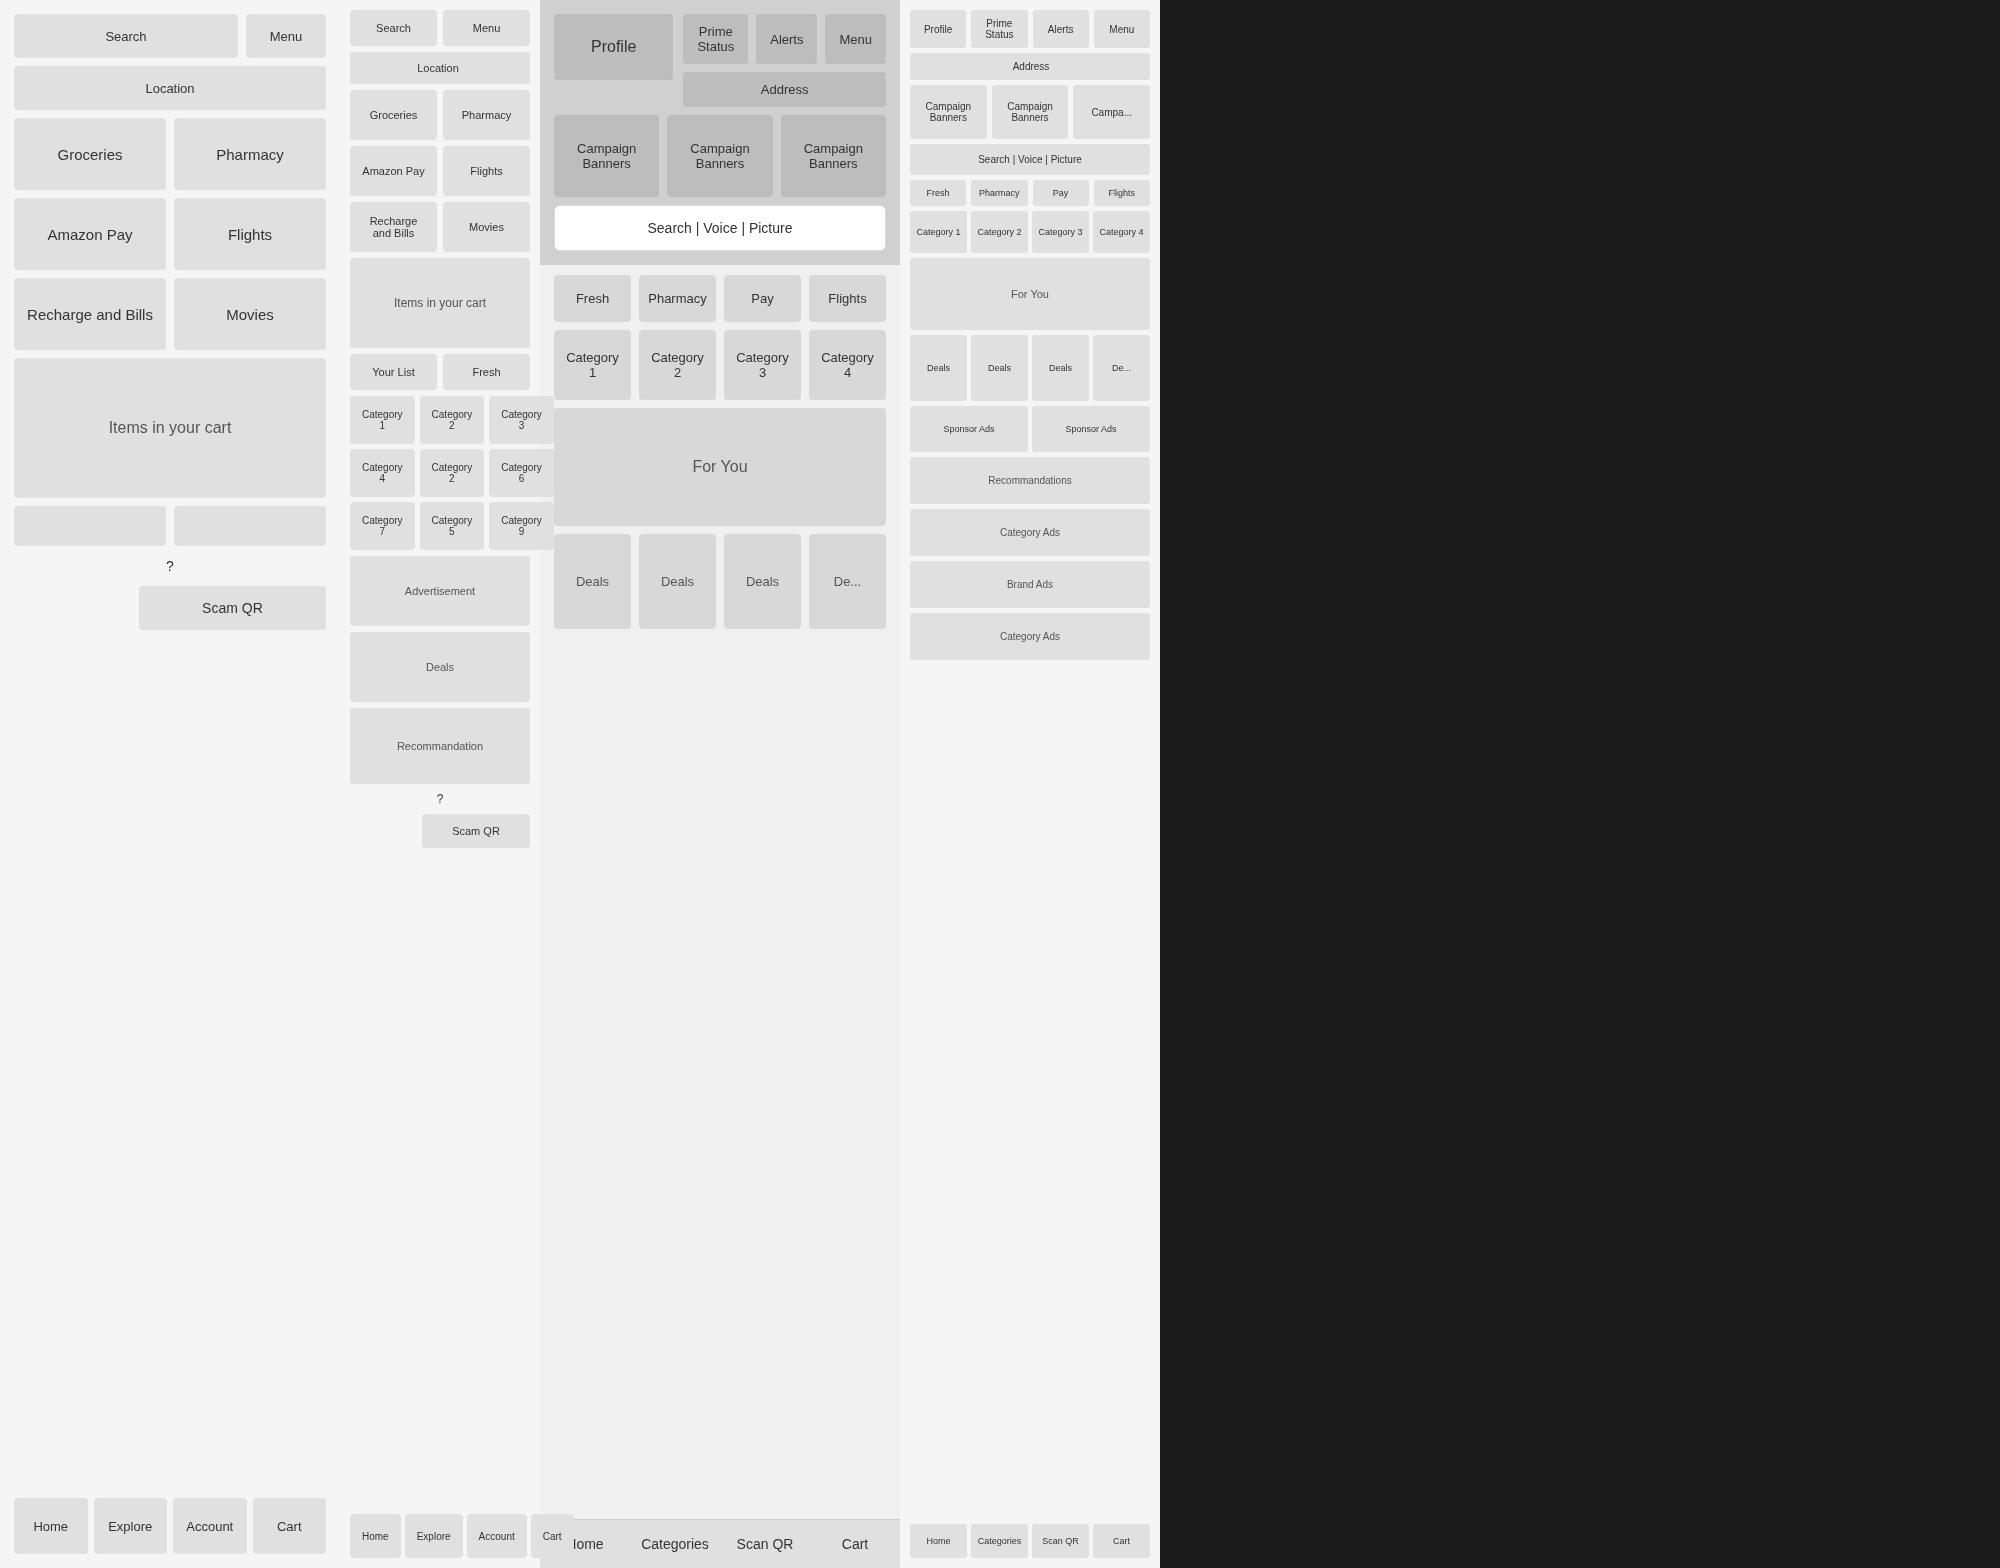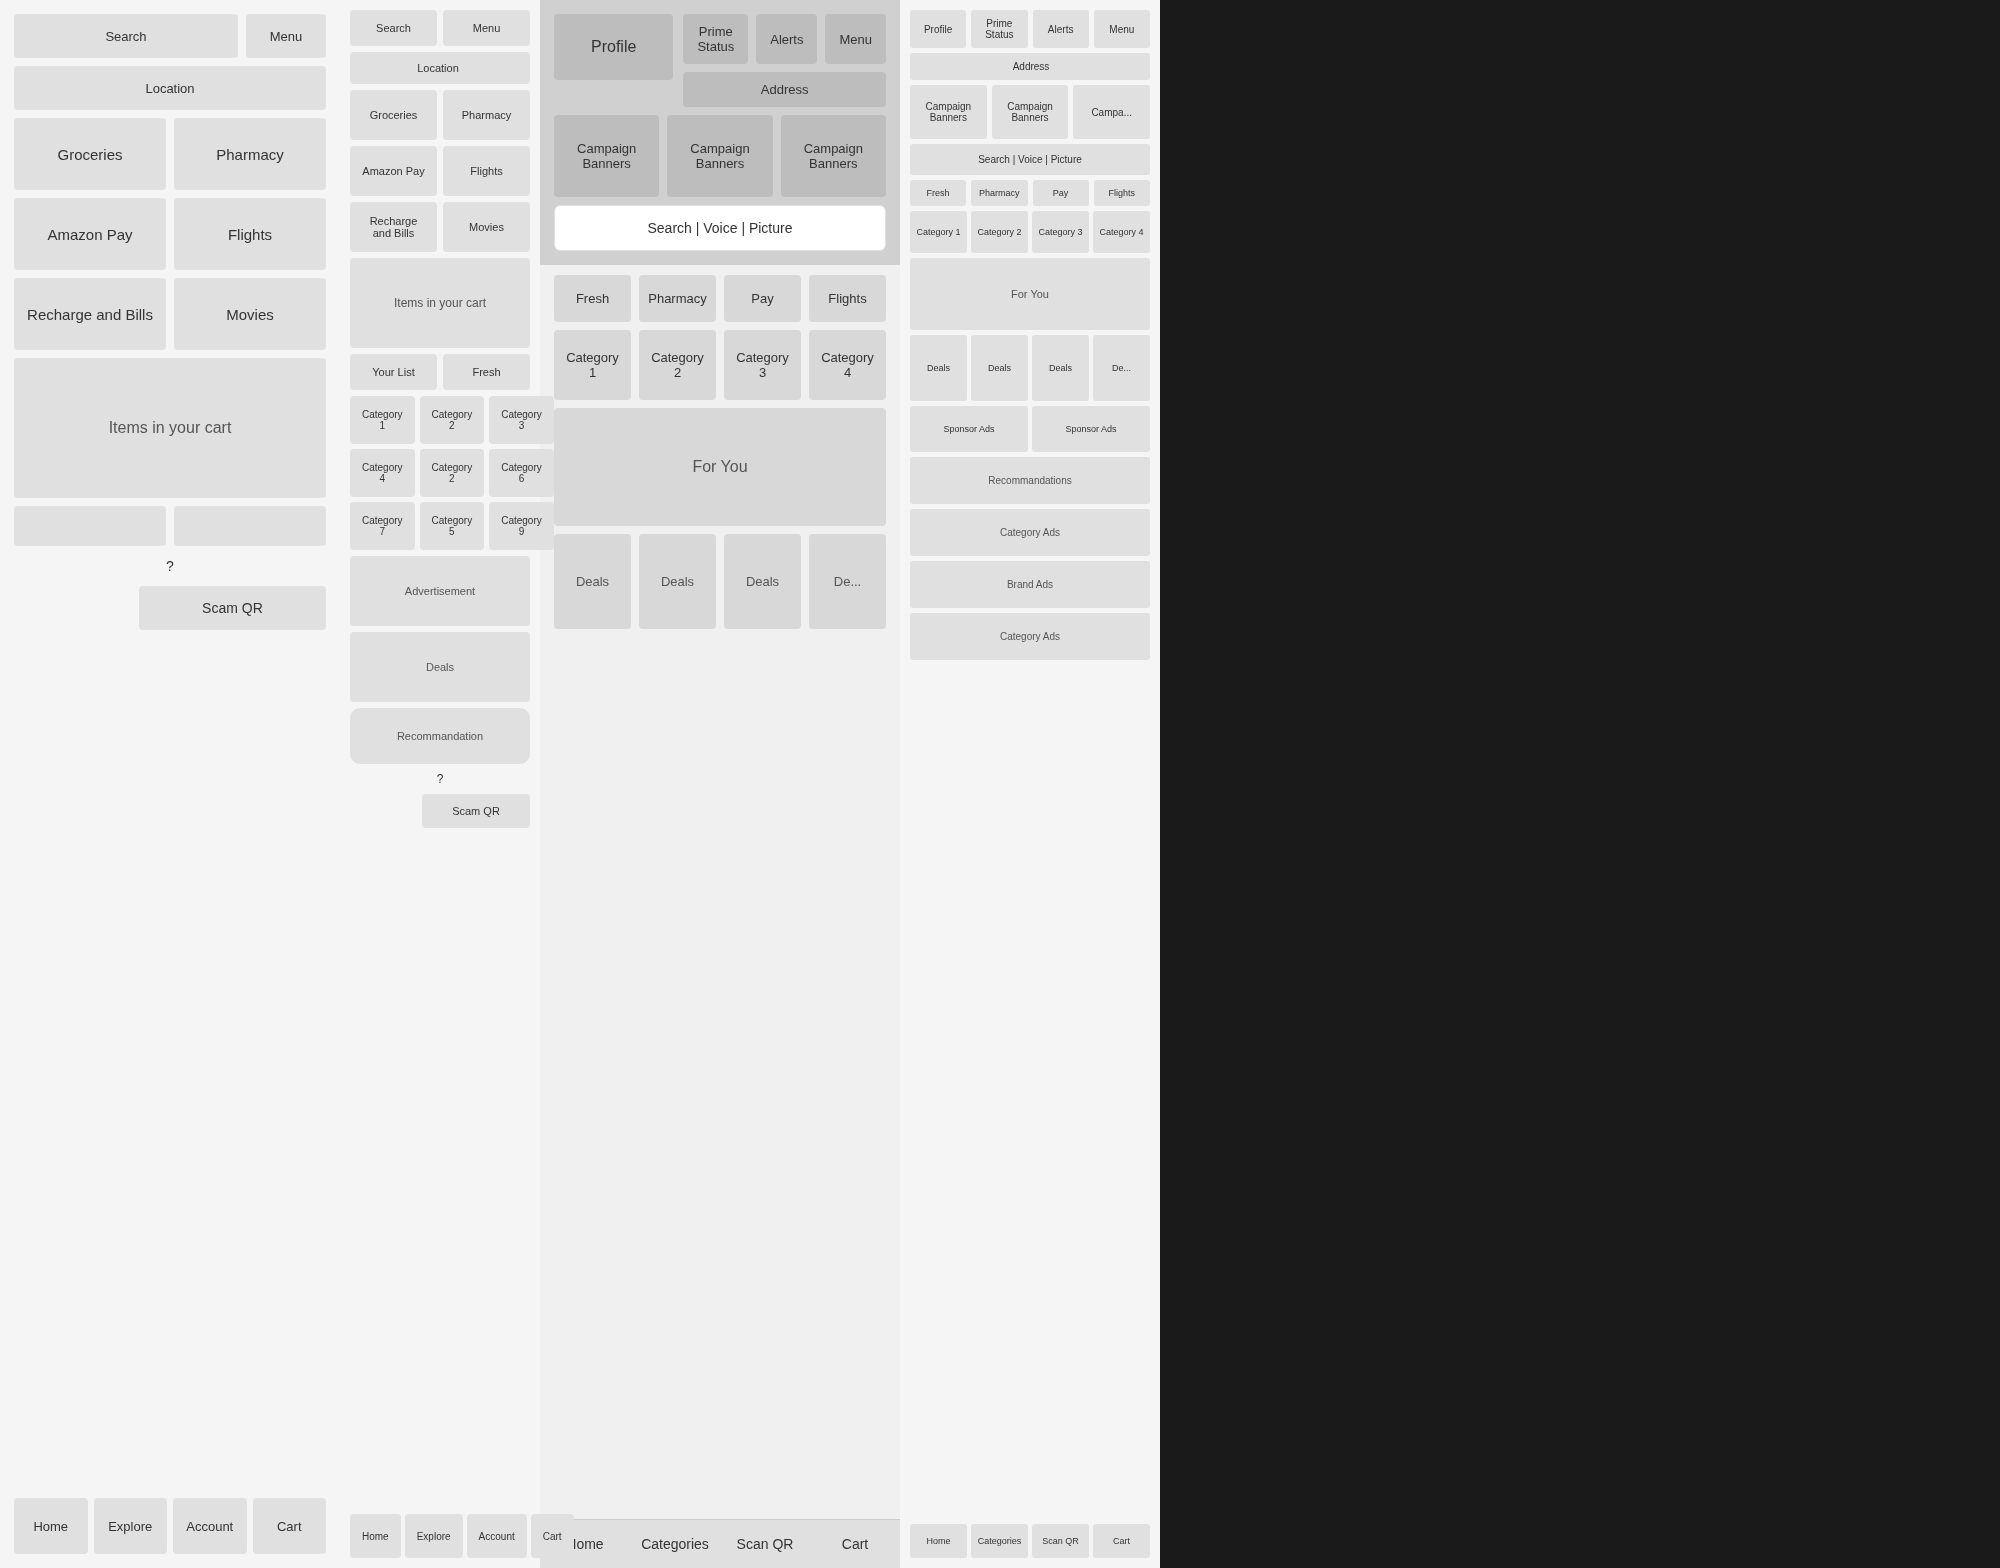--- a/index.html
+++ b/index.html
@@ -219,22 +219,22 @@
       height: 70px;
       display: flex;
       align-items: center;
       justify-content: center;
       font-size: 11px;
       color: #555;
     }
 
     .p2-recommand {
       background: #e0e0e0;
-      border-radius: 10px;
-      height: 56px;
+      border-radius: 4px;
+      height: 76px;
       display: flex;
       align-items: center;
       justify-content: center;
       font-size: 11px;
       color: #555;
     }
 
     .p2-question {
       text-align: center;
       font-size: 12px;

